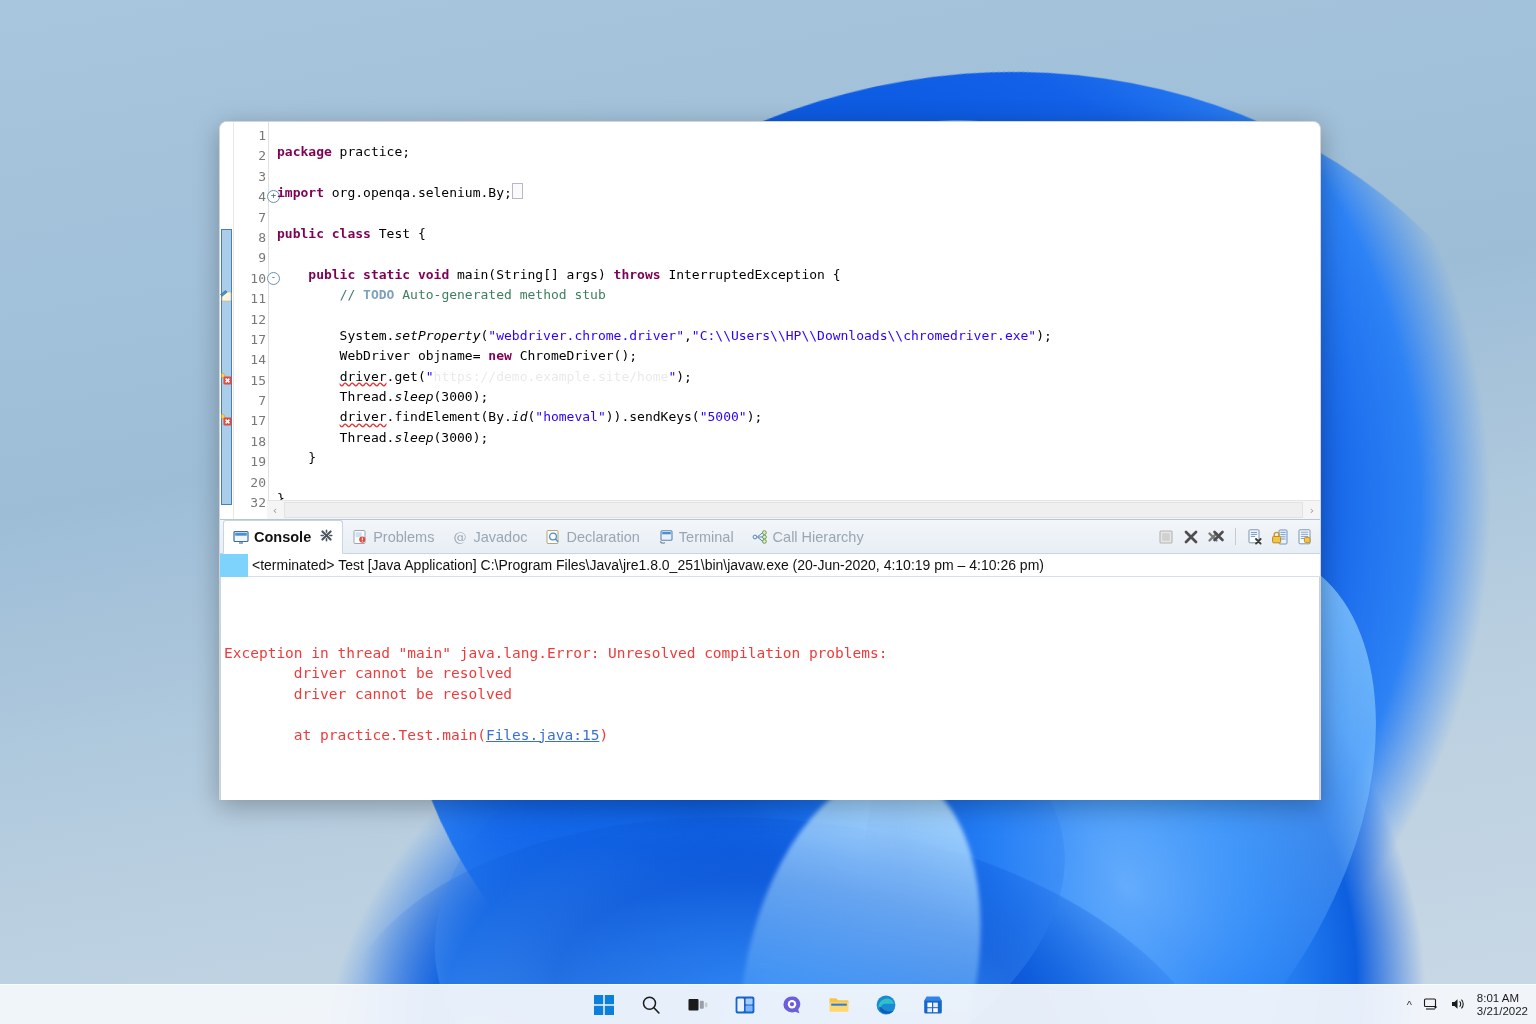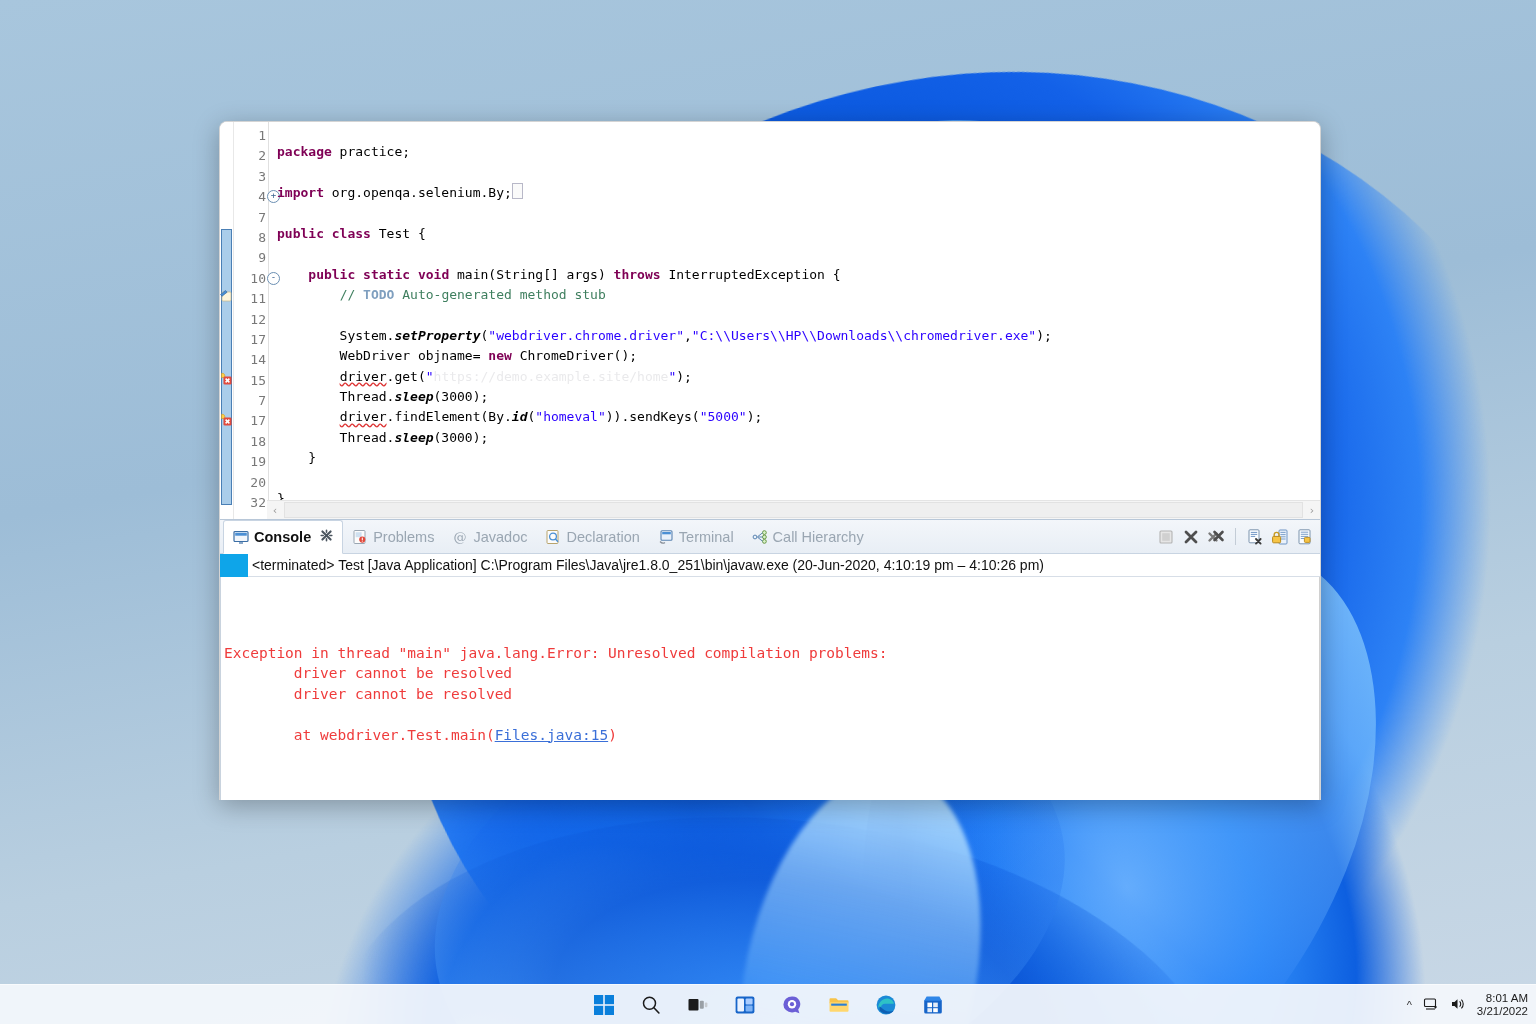--- a/index.html
+++ b/index.html
@@ -67,35 +67,35 @@
       font-size:9px;line-height:9px;text-align:center;font-family:"DejaVu Sans Mono",monospace;}
   #gutter-sep{width:1px;background:#e0e0e0;flex:none;}
   #code{flex:1;position:relative;padding-top:0;padding-left:8px;
       font-family:"DejaVu Sans Mono", monospace;font-size:13px;color:#000;
       white-space:pre;overflow:hidden;}
   .cl{height:20.4px;line-height:20.4px;}
   .kw{color:#7f0055;font-weight:bold;}
   .str{color:#2a00ff;}
   .cm{color:#3f7f5f;}
   .todo{color:#7f9fbf;font-weight:bold;}
-  .it{font-style:italic;font-weight:bold;}
+  .it{font-style:italic;}
   .err{text-decoration:underline wavy #d33;text-decoration-skip-ink:none;}
   .faded{color:rgba(120,120,130,.16);}
   .caretbox{display:inline-block;width:9px;height:14px;border:1px solid #b8b8c8;
       vertical-align:-2px;background:#fafafa;}
 
   
   #h-scroll{position:absolute;left:47px;right:0;bottom:0;height:18px;
       background:#f5f5f5;border-top:1px solid #e4e4e4;display:flex;align-items:center;}
   .sc-arrow{width:16px;text-align:center;color:#9a9a9a;font-size:11px;line-height:1;
       font-family:"DejaVu Sans",sans-serif;}
   #h-track{flex:1;height:14px;margin:0 1px;background:#efefef;border:1px solid #e2e2e2;}
 
   
-  #console-panel{position:relative;height:280px;background:#0ea5e9;
+  #console-panel{position:relative;height:280px;background:#7dd3fc;
       border-top:1px solid #b8c7d8;}
   #tabbar{height:33px;background:linear-gradient(#f3f6fa,#e8eef5);
       display:flex;align-items:center;position:relative;
       border-bottom:1px solid #c8d4e2;}
   .tab{display:flex;align-items:center;gap:5px;padding:0 9px;height:33px;
       font-size:14.5px;color:#9aa6b2;cursor:default;}
   .tab.active{background:#fff;color:#111;font-weight:bold;
       border-top:1px solid #c8d4e2;border-left:1px solid #c8d4e2;border-right:1px solid #c8d4e2;
       border-bottom:1px solid #fff;border-radius:3px 3px 0 0;margin-bottom:-1px;height:32px;}
   .tabicon{width:16px;height:16px;flex:none;display:inline-block;}
@@ -117,21 +117,21 @@
 
   
   #taskbar{position:absolute;left:0;right:0;bottom:0;height:39px;
       background:rgba(243,246,251,.94);
       border-top:1px solid rgba(255,255,255,.6);
       display:flex;align-items:center;justify-content:center;}
   #tb-center{display:flex;align-items:center;gap:21px;}
   .tbitem{width:26px;height:26px;display:flex;align-items:center;justify-content:center;}
   #tray{position:absolute;right:8px;top:0;height:39px;display:flex;align-items:center;gap:11px;
       font-size:11px;color:#1b1b1b;}
-  #clock{text-align:right;line-height:13px;font-size:11.5px;}
+  #clock{text-align:left;line-height:13px;font-size:11.5px;}
 </style>
 </head>
 <body>
 
 <div id="desktop">
   <div class="bloom bl1"></div>
   <div class="bloom bl2"></div>
   <div class="bloom bl3"></div>
   <div class="bloom bl4"></div>
   <div class="bloom bl5"></div>
@@ -279,21 +279,21 @@
               <path d="M4.8 4.2h7.4M4.8 6.3h7.4M4.8 8.4h7.4M4.8 10.5h5" stroke="#6f95c4" stroke-width=".9"></path>
               <rect x="8.4" y="9.4" width="5.6" height="5" rx="1" fill="#f6c445" stroke="#b9891a" stroke-width=".9"></rect>
             </svg></span>
         </div>
     </div>
 
     <div id="statusline">&lt;terminated&gt; Test [Java Application] C:\Program Files\Java\jre1.8.0_251\bin\javaw.exe  (20-Jun-2020, 4:10:19 pm – 4:10:26 pm)</div>
 
     <div id="console-out">
       <div id="console-left-edge"></div>
-      <div id="out-host"><div>Exception in thread "main" java.lang.Error: Unresolved compilation problems: </div><div>	driver cannot be resolved</div><div>	driver cannot be resolved</div><div> </div><div><span>	at webdriver.Test.main(</span><span class="lnk">Files.java:15</span><span>)</span></div></div>
+      <div id="out-host"><div>Exception in thread "main" java.lang.Error: Unresolved compilation problems: </div><div>	driver cannot be resolved</div><div>	driver cannot be resolved</div><div> </div><div><span>	at practice.Test.main(</span><span class="lnk">Files.java:15</span><span>)</span></div></div>
       <div id="console-right-edge"></div>
     </div>
   </div>
 </div>
 
 <div id="taskbar">
   <div id="tb-center">
       <div class="tbitem" title="Start">
         <svg width="22" height="22" viewBox="0 0 22 22">
           <rect x="1" y="1" width="9.2" height="9.2" fill="#0a7fdb"></rect>

